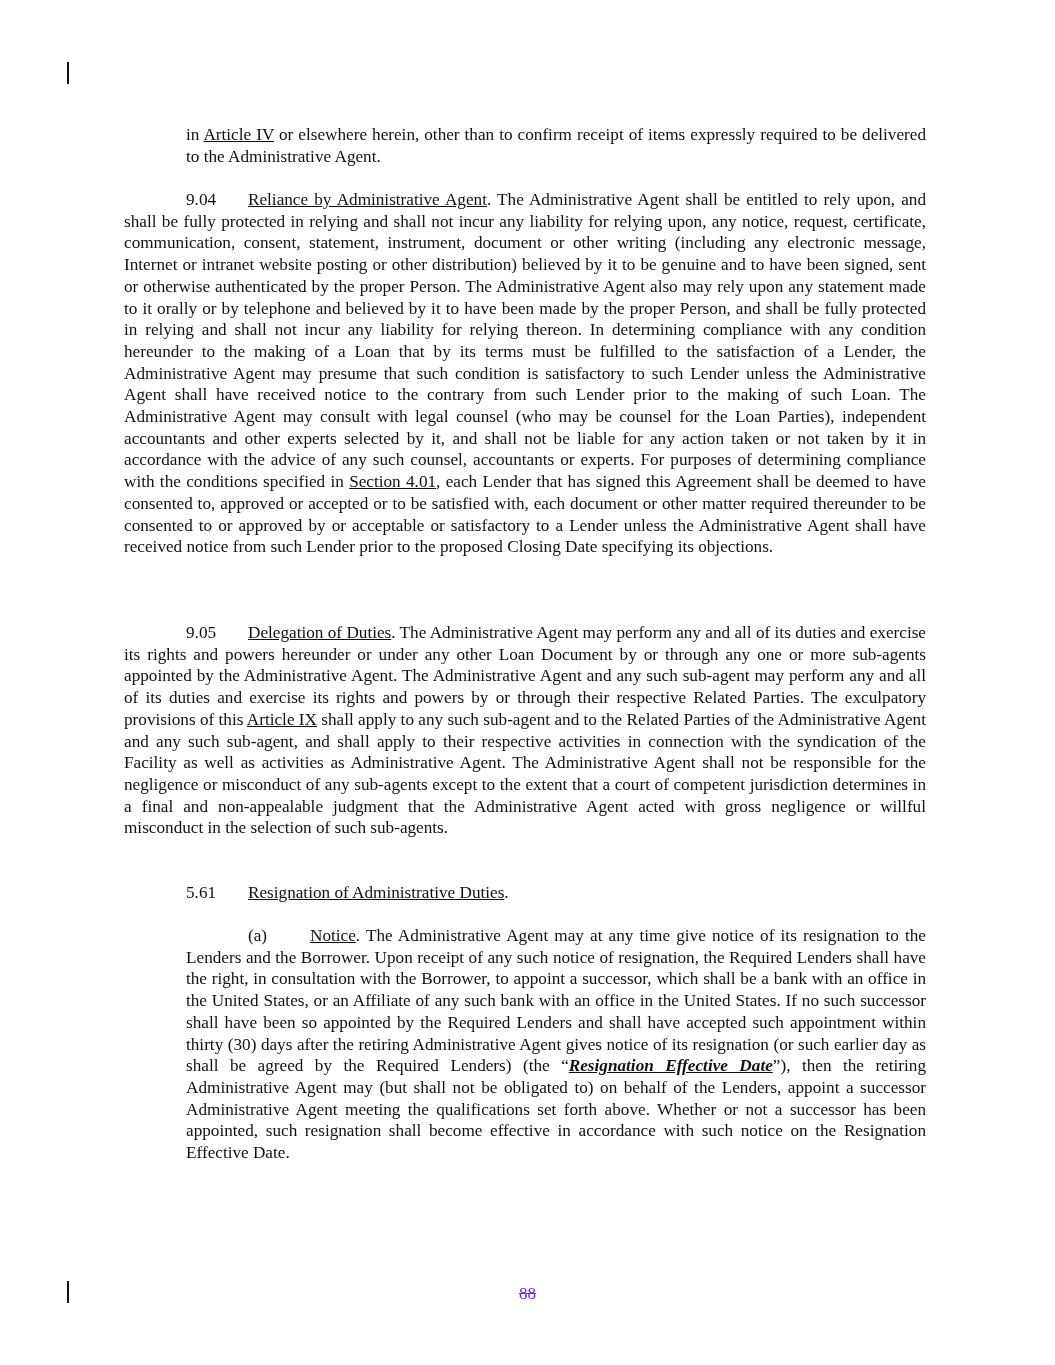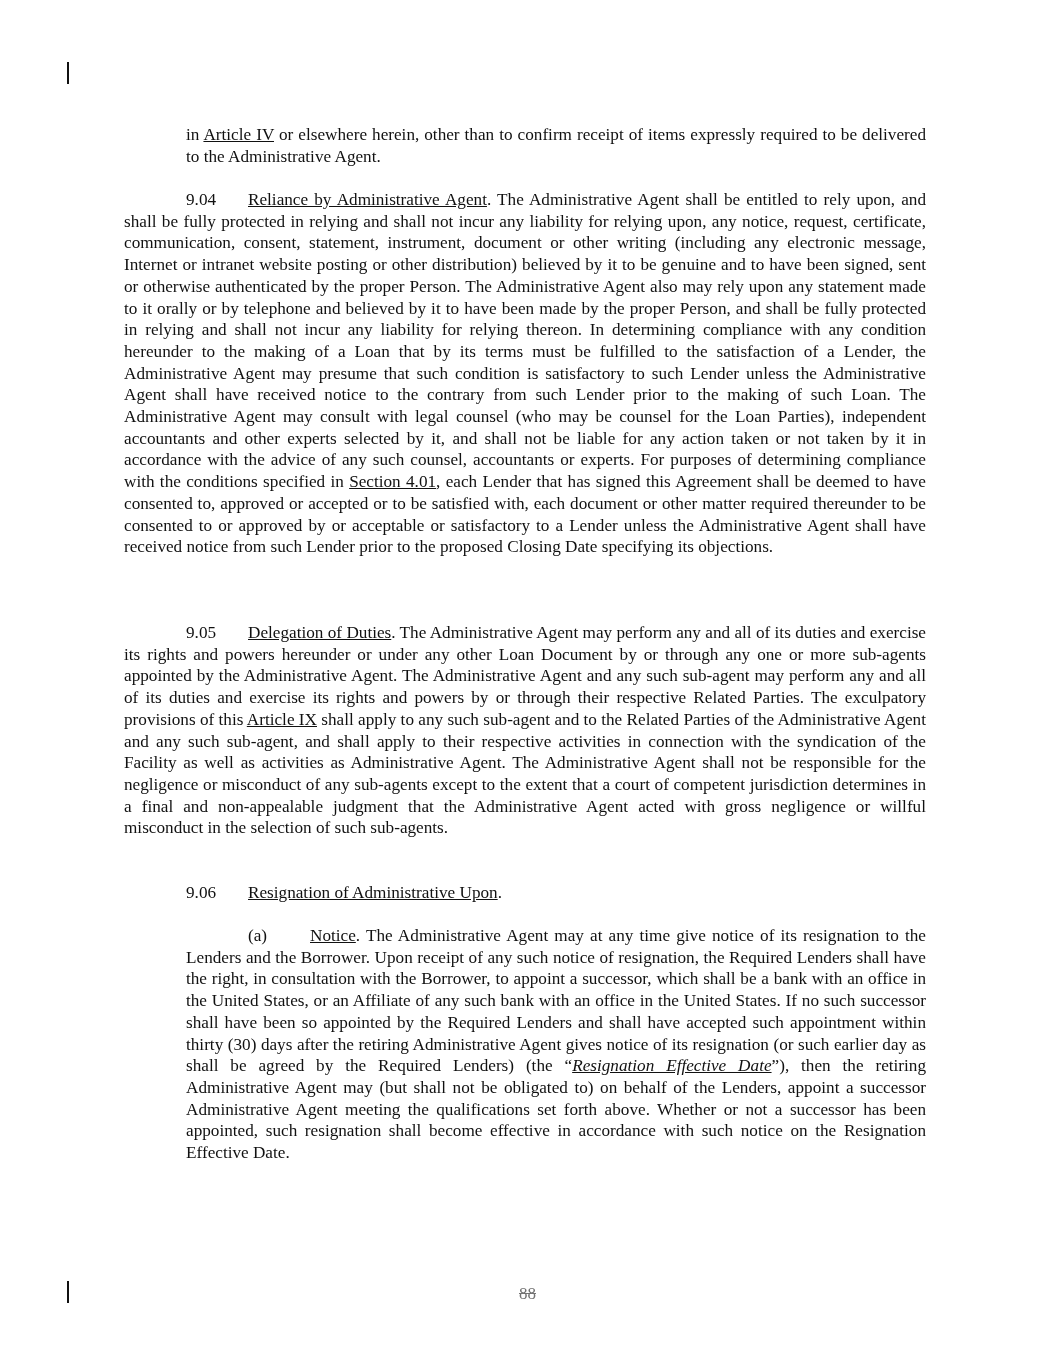--- a/index.html
+++ b/index.html
@@ -13,41 +13,41 @@
     .rev-bar.top { left: 67px; top: 62px; height: 22px; }
     .rev-bar.bottom { left: 67px; top: 1281px; height: 22px; }
     .para { position: absolute; text-align: justify; margin: 0; }
     .para.indent-block { left: 186px; width: 740px; }
     .para.full { left: 124px; width: 802px; }
     .first-indent { text-indent: 62px; }
     .sub-indent { text-indent: 62px; }
     .num { font-weight: normal; display: inline-block; width: 62px; text-indent: 0; }
     .heading { font-weight: normal; text-decoration: underline; }
     .u { text-decoration: underline; }
-    .defterm { font-weight: normal; font-style: italic; text-decoration: underline; }
+    .defterm { font-weight: bold; font-style: italic; text-decoration: underline; }
     .sublabel { display: inline-block; width: 62px; text-indent: 0; }
     .pagenum {
       position: absolute; left: 0; width: 1055px; top: 1283px; text-align: center;
-      color: #737373; text-decoration: line-through; font-size: 17px;
+      color: #6d28d9; text-decoration: line-through; font-size: 17px;
     }
   </style>
 </head>
 <body>
 
 <div class="page">
 
   <div class="rev-bar top"></div>
 
   <p class="para indent-block" style="top:124px;"><span>in </span><span class="u">Article IV</span><span> or elsewhere herein, other than to confirm receipt of items expressly required to be delivered to the Administrative Agent.</span></p>
 
   <p class="para full first-indent" style="top:189px;"><span class="num">9.04</span><span class="heading">Reliance by Administrative Agent</span><span>.  The Administrative Agent shall be entitled to rely upon, and shall be fully protected in relying and shall not incur any liability for relying upon, any notice, request, certificate, communication, consent, statement, instrument, document or other writing (including any electronic message, Internet or intranet website posting or other distribution) believed by it to be genuine and to have been signed, sent or otherwise authenticated by the proper Person.  The Administrative Agent also may rely upon any statement made to it orally or by telephone and believed by it to have been made by the proper Person, and shall be fully protected in relying and shall not incur any liability for relying thereon.  In determining compliance with any condition hereunder to the making of a Loan that by its terms must be fulfilled to the satisfaction of a Lender, the Administrative Agent may presume that such condition is satisfactory to such Lender unless the Administrative Agent shall have received notice to the contrary from such Lender prior to the making of such Loan.  The Administrative Agent may consult with legal counsel (who may be counsel for the Loan Parties), independent accountants and other experts selected by it, and shall not be liable for any action taken or not taken by it in accordance with the advice of any such counsel, accountants or experts.  For purposes of determining compliance with the conditions specified in </span><span class="u">Section 4.01</span><span>, each Lender that has signed this Agreement shall be deemed to have consented to, approved or accepted or to be satisfied with, each document or other matter required thereunder to be consented to or approved by or acceptable or satisfactory to a Lender unless the Administrative Agent shall have received notice from such Lender prior to the proposed Closing Date specifying its objections.</span></p>
 
   <p class="para full first-indent" style="top:622px;"><span class="num">9.05</span><span class="heading">Delegation of Duties</span><span>.  The Administrative Agent may perform any and all of its duties and exercise its rights and powers hereunder or under any other Loan Document by or through any one or more sub-agents appointed by the Administrative Agent.  The Administrative Agent and any such sub-agent may perform any and all of its duties and exercise its rights and powers by or through their respective Related Parties.  The exculpatory provisions of this </span><span class="u">Article IX</span><span> shall apply to any such sub-agent and to the Related Parties of the Administrative Agent and any such sub-agent, and shall apply to their respective activities in connection with the syndication of the Facility as well as activities as Administrative Agent.  The Administrative Agent shall not be responsible for the negligence or misconduct of any sub-agents except to the extent that a court of competent jurisdiction determines in a final and non-appealable judgment that the Administrative Agent acted with gross negligence or willful misconduct in the selection of such sub-agents.</span></p>
 
-  <p class="para full first-indent" style="top:882px;"><span class="num">9.06</span><span class="heading">Resignation of Administrative Upon</span><span>.</span></p>
+  <p class="para full first-indent" style="top:882px;"><span class="num">5.61</span><span class="heading">Resignation of Administrative Duties</span><span>.</span></p>
 
   <p class="para indent-block sub-indent" style="top:925px;"><span class="sublabel">(a)</span><span class="u">Notice</span><span>.  The Administrative Agent may at any time give notice of its resignation to the Lenders and the Borrower.  Upon receipt of any such notice of resignation, the Required Lenders shall have the right, in consultation with the Borrower, to appoint a successor, which shall be a bank with an office in the United States, or an Affiliate of any such bank with an office in the United States.  If no such successor shall have been so appointed by the Required Lenders and shall have accepted such appointment within thirty (30) days after the retiring Administrative Agent gives notice of its resignation (or such earlier day as shall be agreed by the Required Lenders) (the “</span><span class="defterm">Resignation Effective Date</span><span>”), then the retiring Administrative Agent may (but shall not be obligated to) on behalf of the Lenders, appoint a successor Administrative Agent meeting the qualifications set forth above.  Whether or not a successor has been appointed, such resignation shall become effective in accordance with such notice on the Resignation Effective Date.</span></p>
 
   <div class="rev-bar bottom"></div>
 
   <div class="pagenum">88</div>
 
 </div>
 
 </body></html>

